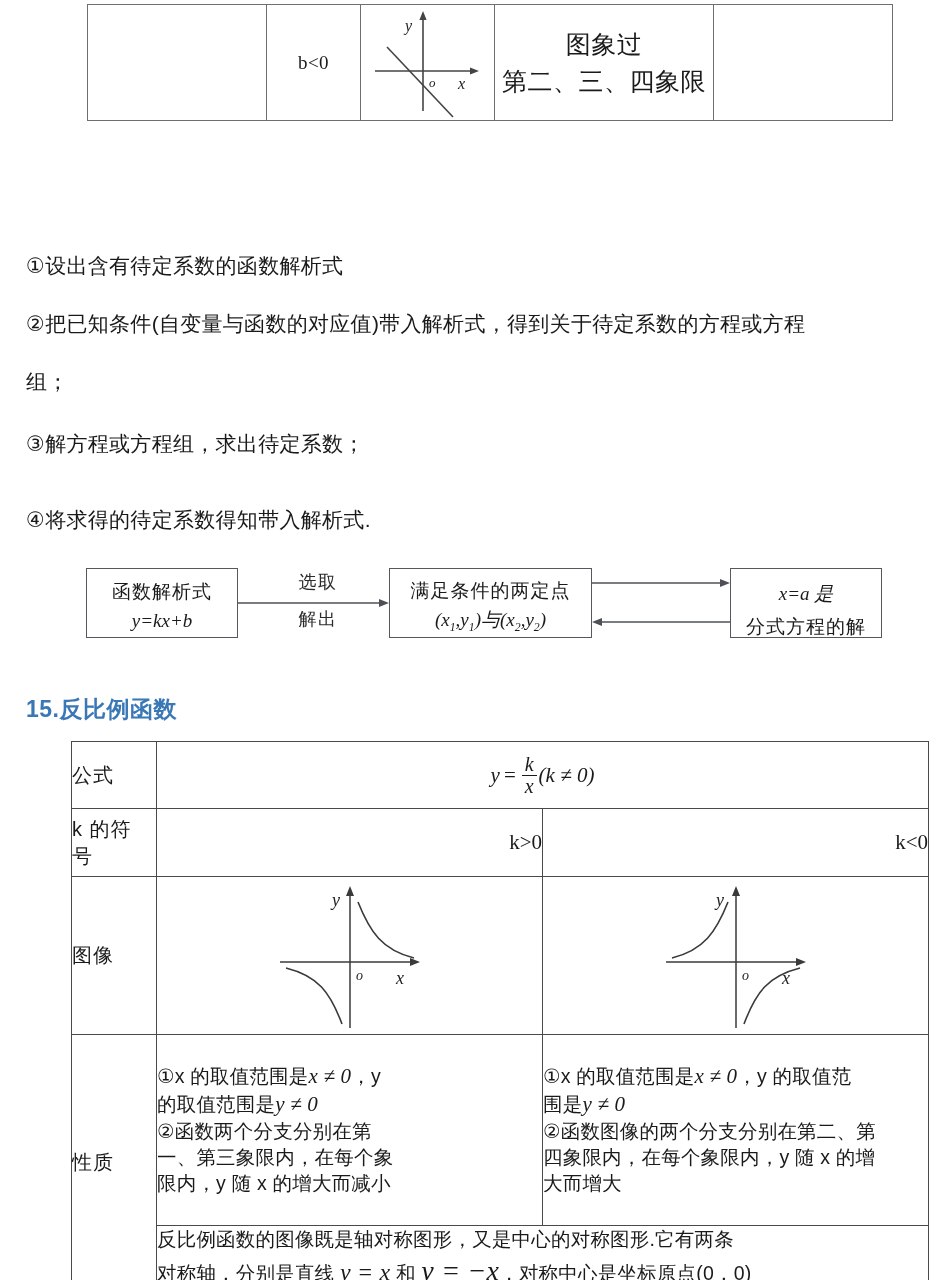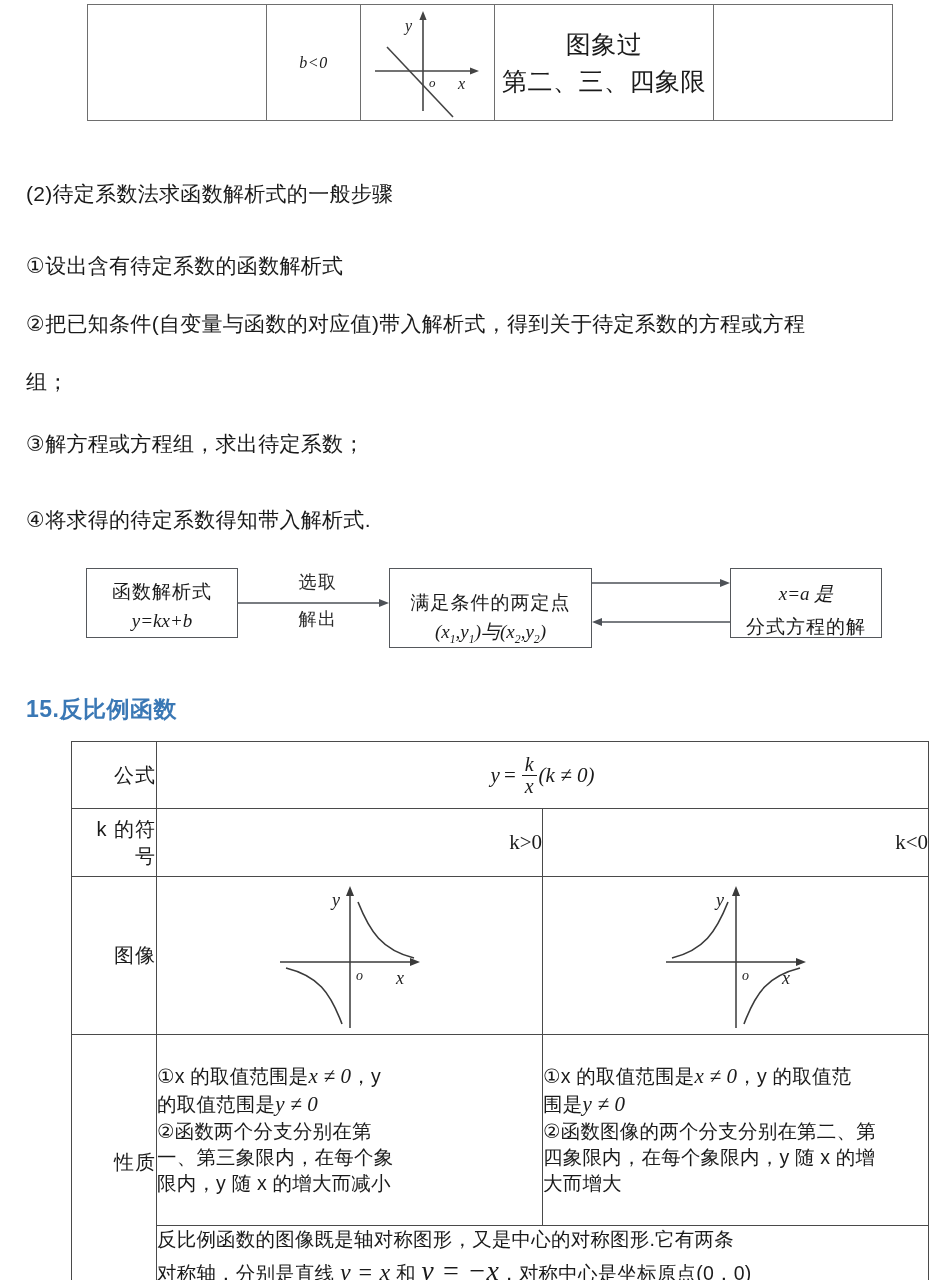--- a/index.html
+++ b/index.html
@@ -39,22 +39,21 @@
     padding: 0;
   }
   .col-empty1 { width: 178px; }
   .col-bsign  { width: 93px; }
   .col-graph  { width: 133px; }
   .col-desc   { width: 218px; }
   .col-empty2 { width: 178px; }
 
   .math-italic {
     font-family: "Liberation Serif", "DejaVu Serif", serif;
-    font-style: italic;
-    font-size: 16px;
+    font-size: 19px;
     letter-spacing: .5px;
   }
   .desc-cell {
     font-size: 25px;
     line-height: 1.45;
     font-family: "Liberation Sans", "DejaVu Sans", sans-serif;
     letter-spacing: .5px;
   }
 
   
@@ -126,21 +125,21 @@
     border-collapse: collapse;
     table-layout: fixed;
   }
   .main-table td {
     border: 1.3px solid #4a4a4a;
     padding: 0;
     vertical-align: middle;
   }
   .mt-label {
     width: 84px;
-    text-align: right;
+    text-align: left;
     font-size: 20px;
     letter-spacing: 1px;
     line-height: 1.35;
   }
   .formula-cell {
     height: 66px;
     text-align: center;
   }
   .ksign-cell {
     height: 67px;
@@ -225,21 +224,20 @@
       </td>
       <td class="col-desc desc-cell">
         <div>图象过</div>
         <div>第二、三、四象限</div>
       </td>
       <td class="col-empty2"></td>
     </tr>
   </tbody>
     </table>
 
-  <div class="para" style="left:26px; top:178px;">(2)待定系数法求函数解析式的一般步骤</div>
   <div class="para" style="left:26px; top:250px;">①设出含有待定系数的函数解析式</div>
   <div class="para" style="left:26px; top:308px;">②把已知条件(自变量与函数的对应值)带入解析式，得到关于待定系数的方程或方程</div>
   <div class="para" style="left:26px; top:366px;">组；</div>
   <div class="para" style="left:26px; top:504px;">④将求得的待定系数得知带入解析式.</div>
   <div class="para" style="left:26px; top:428px;">③解方程或方程组，求出待定系数；</div>
 
   <div class="flow">
     <svg width="945" height="1280" style="position:absolute;left:0;top:0;">
 
       <line x1="238" y1="603" x2="381" y2="603" stroke="#4d5157" stroke-width="1.7"></line>
@@ -253,21 +251,21 @@
     </svg>
 
     <div class="flow-box" style="left:86px; top:568px; width:152px; height:70px;">
       <div class="fb-line1">函数解析式</div>
       <div class="fb-line2">y=kx+b</div>
     </div>
 
     <div class="arrow-label" style="left:268px; top:570px; width:100px;">选取</div>
     <div class="arrow-label" style="left:268px; top:607px; width:100px;">解出</div>
 
-    <div class="flow-box" style="left:389px; top:568px; width:203px; height:80px;justify-content:flex-end;">
+    <div class="flow-box" style="left:389px; top:568px; width:203px; height:70px;">
       <div class="fb-line1">满足条件的两定点</div>
       <div class="fb-line2"><span>(x</span><sub class="small">1</sub><span>,y</span><sub class="small">1</sub><span>)与(x</span><sub class="small">2</sub><span>,y</span><sub class="small">2</sub><span>)</span></div>
     </div>
 
     <div class="flow-box" style="left:730px; top:568px; width:152px; height:70px;">
       <div class="fb-line2" style="margin-top:16px;">x=a 是</div>
       <div class="fb-line1" style="">分式方程的解</div>
     </div>
   </div>
 

